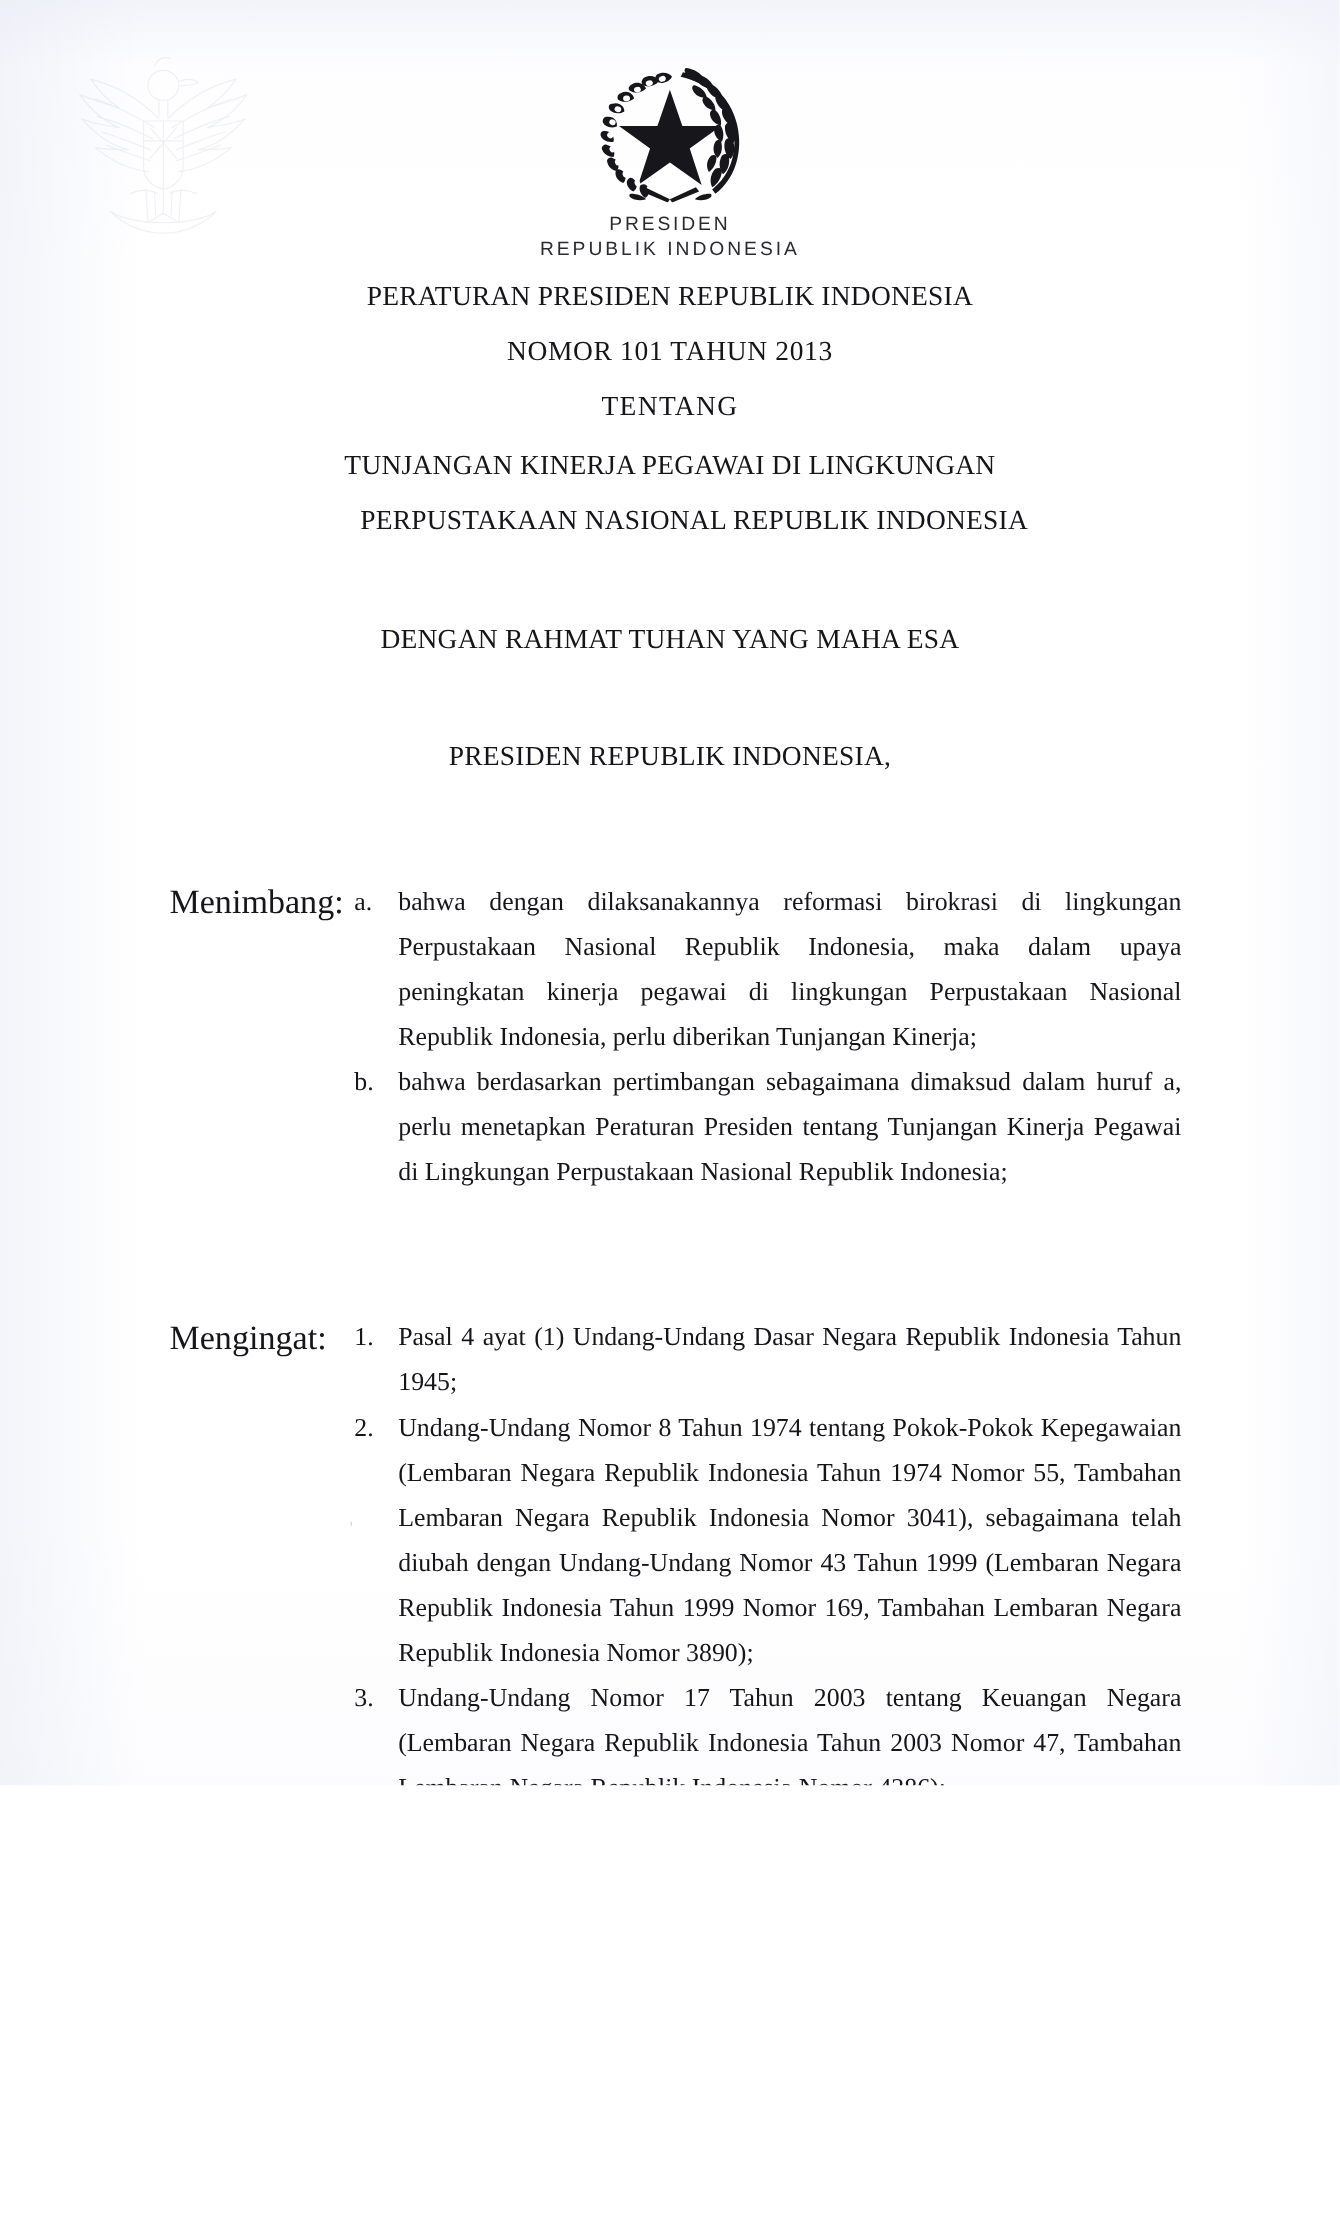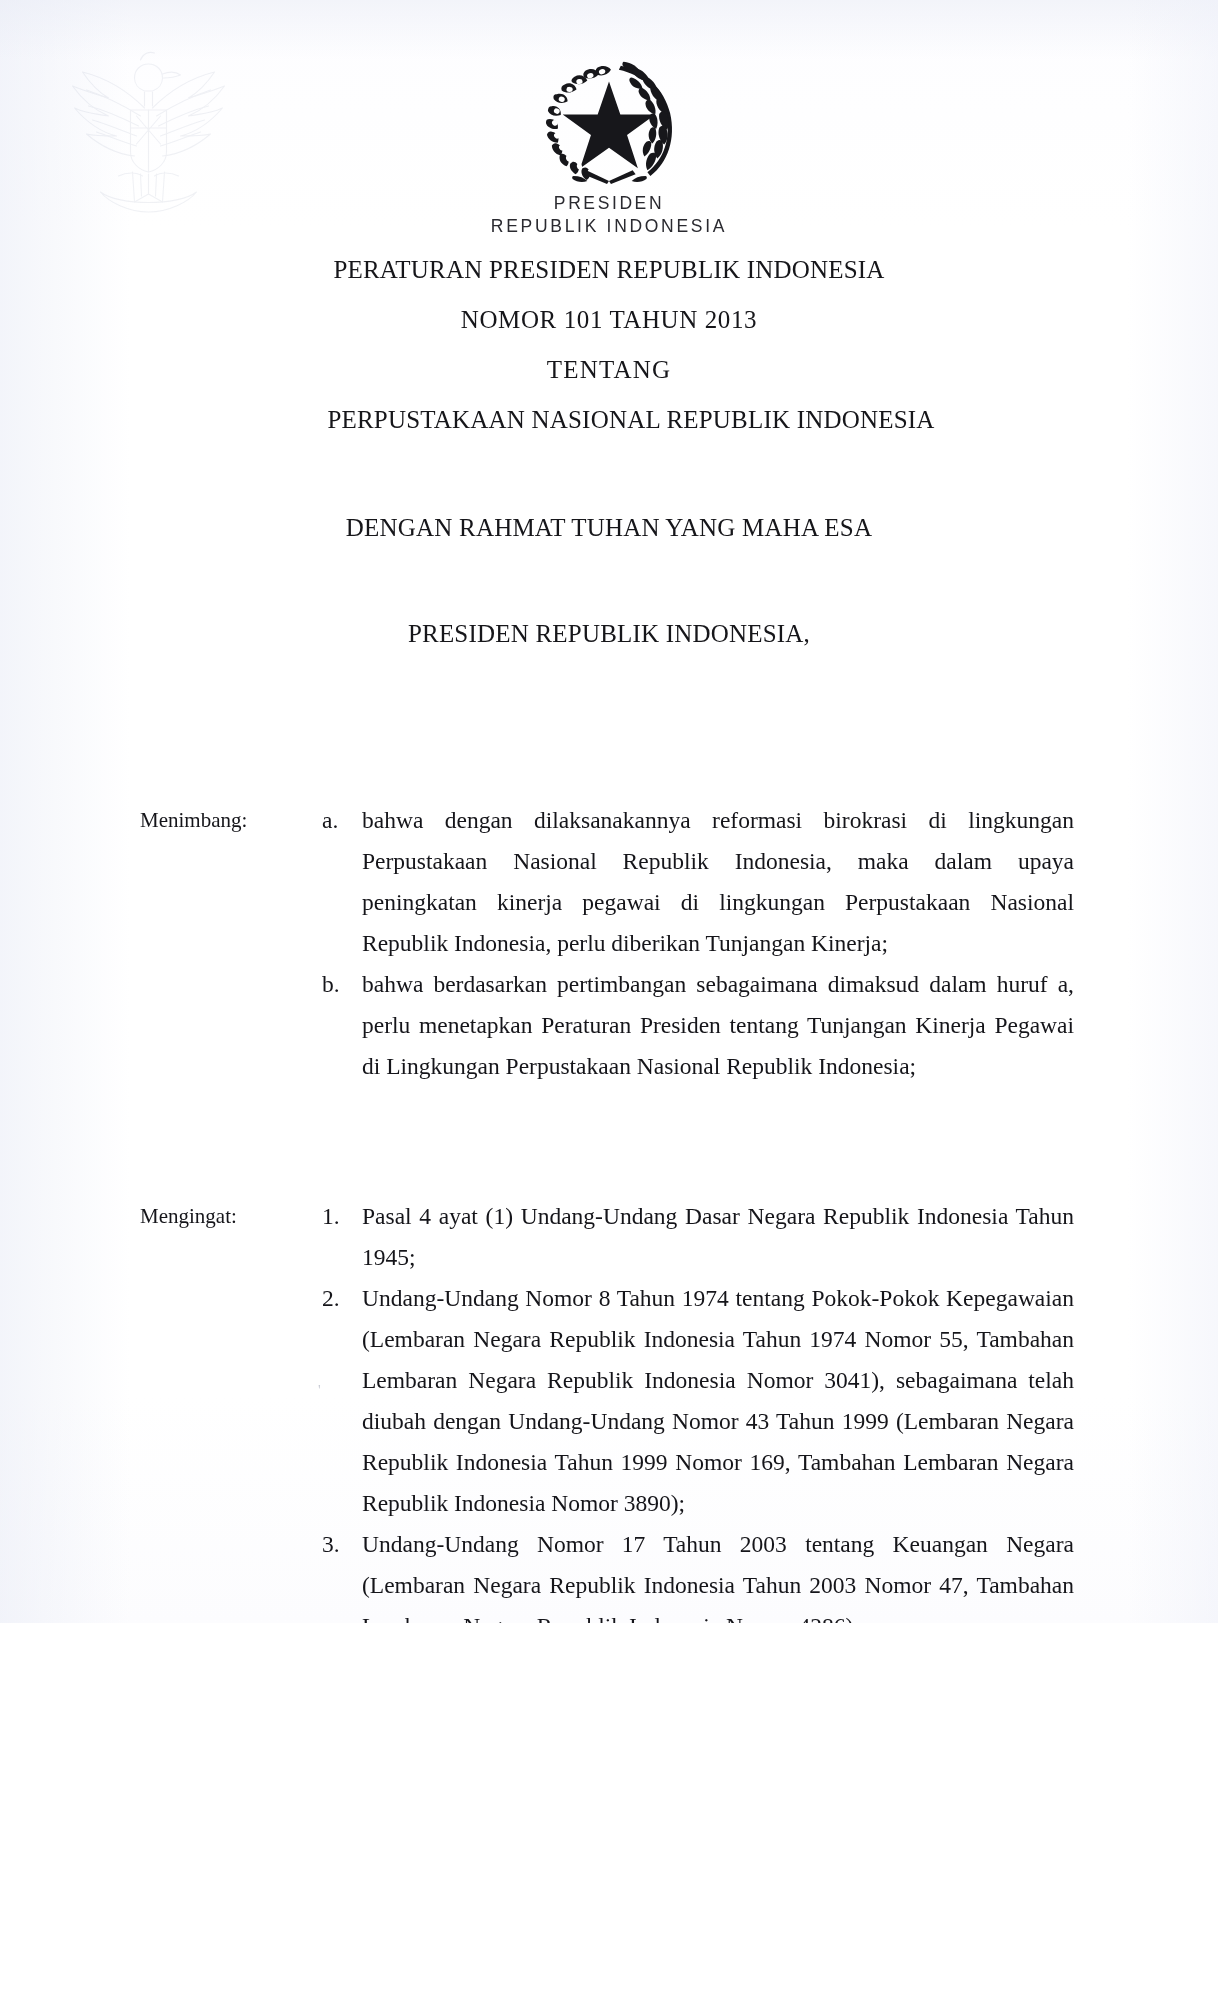--- a/index.html
+++ b/index.html
@@ -102,24 +102,24 @@
   .t-presiden2 { margin-top: 78px; }
 
   
   .clause {
     position: absolute;
     left: 0;
     width: 1218px;
   }
   .clause-label {
     position: absolute;
-    left: 140px;
+    left: 154px;
     top: 0;
     width: 190px;
-    font-size: 21px;
+    font-size: 31px;
     line-height: 40px;
     color: #15151a;
     white-space: nowrap;
   }
   .items {
     position: absolute;
     left: 322px;
     top: 0;
     width: 752px;
   }
@@ -288,20 +288,21 @@
 
   <div class="heading-block">
     <div class="kop">
       <div>PRESIDEN</div>
       <div class="line2">REPUBLIK INDONESIA</div>
     </div>
 
     <div class="title-line t-peraturan">PERATURAN PRESIDEN REPUBLIK INDONESIA</div>
     <div class="title-line t-nomor">NOMOR  101  TAHUN 2013</div>
     <div class="title-line t-tentang">TENTANG</div>
+    <div class="title-line t-tunjangan">TUNJANGAN KINERJA PEGAWAI DI LINGKUNGAN</div>
     <div class="title-line t-perpus">PERPUSTAKAAN NASIONAL REPUBLIK INDONESIA</div>
     <div class="title-line t-dengan">DENGAN RAHMAT TUHAN YANG MAHA ESA</div>
     <div class="title-line t-presiden2">PRESIDEN REPUBLIK INDONESIA,</div>
   </div>
 
   <div class="clause" id="menimbang-block">
     <div class="clause-label">Menimbang:</div>
     <div class="items">
 
       <div class="item">

